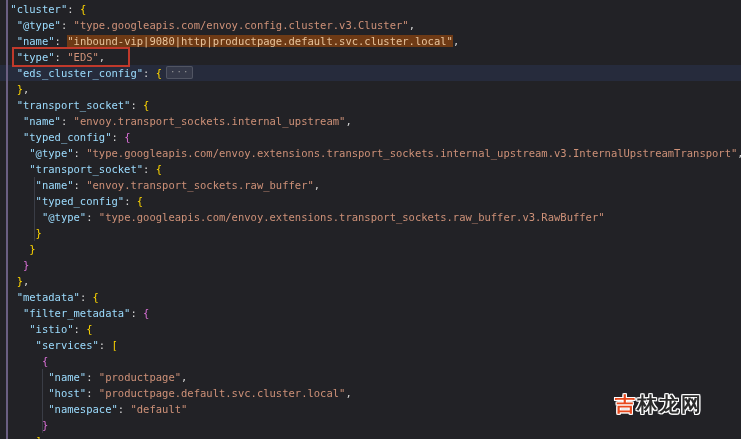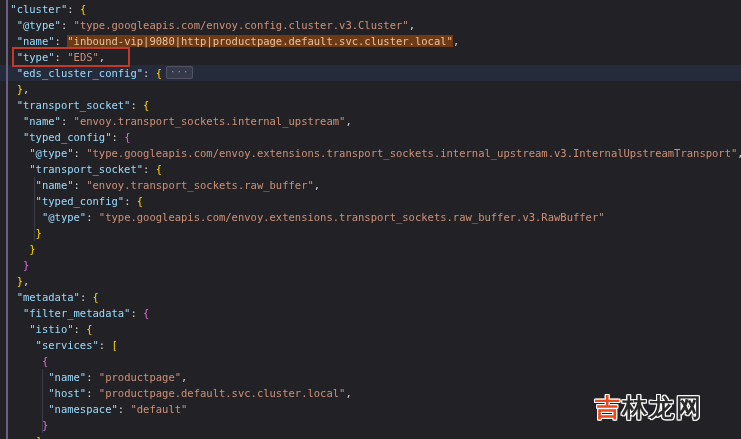--- a/index.html
+++ b/index.html
@@ -29,21 +29,21 @@
   .faint-guide{position:absolute;width:1px;background:#3a3d46}
   #fg1{left:34px;top:177px;height:64px}
   #fg2{left:42px;top:369px;height:64px}
   .redbox{
     position:absolute;left:12px;top:47px;width:118px;height:20px;
     border:2px solid var(--annotation-red,#c0392b);box-sizing:border-box;
   }
   .watermark{
     position:absolute;top:391px;right:38px;
     font-family:"DejaVu Sans",sans-serif;font-weight:bold;
-    font-size:25px;letter-spacing:2px;color:#2b2b2b;white-space:nowrap;
+    font-size:20px;letter-spacing:2px;color:#2b2b2b;white-space:nowrap;
     text-shadow:-1px -1px 0 #fff,1px -1px 0 #fff,-1px 1px 0 #fff,1px 1px 0 #fff,
                  0 -1px 0 #fff,0 1px 0 #fff,-1px 0 0 #fff,1px 0 0 #fff;
   }
   .watermark .first{color:#e8491d}
 </style>
 </head>
 <body>
 
 <div class="code"><div class="line"><span class="tk-ws"> </span><span class="tk-key">"cluster"</span><span class="tk-p">: </span><span class="tk-b1">{</span></div><div class="line"><span class="tk-ws">  </span><span class="tk-key">"@type"</span><span class="tk-p">: </span><span class="tk-str">"type.googleapis.com/envoy.config.cluster.v3.Cluster"</span><span class="tk-p">,</span></div><div class="line"><span class="tk-ws">  </span><span class="tk-key">"name"</span><span class="tk-p">: </span><span class="tk-hl">"inbound-vip|9080|http|productpage.default.svc.cluster.local"</span><span class="tk-p">,</span></div><div class="line"><span class="tk-ws">  </span><span class="tk-key">"type"</span><span class="tk-p">: </span><span class="tk-str">"EDS"</span><span class="tk-p">,</span></div><div class="line active"><span class="tk-ws">  </span><span class="tk-key">"eds_cluster_config"</span><span class="tk-p">: </span><span class="tk-b1">{</span><span class="tk-fold">···</span></div><div class="line"><span class="tk-ws">  </span><span class="tk-b1">}</span><span class="tk-p">,</span></div><div class="line"><span class="tk-ws">  </span><span class="tk-key">"transport_socket"</span><span class="tk-p">: </span><span class="tk-b1">{</span></div><div class="line"><span class="tk-ws">   </span><span class="tk-key">"name"</span><span class="tk-p">: </span><span class="tk-str">"envoy.transport_sockets.internal_upstream"</span><span class="tk-p">,</span></div><div class="line"><span class="tk-ws">   </span><span class="tk-key">"typed_config"</span><span class="tk-p">: </span><span class="tk-b2">{</span></div><div class="line"><span class="tk-ws">    </span><span class="tk-key">"@type"</span><span class="tk-p">: </span><span class="tk-str">"type.googleapis.com/envoy.extensions.transport_sockets.internal_upstream.v3.InternalUpstreamTransport"</span><span class="tk-p">,</span></div><div class="line"><span class="tk-ws">    </span><span class="tk-key">"transport_socket"</span><span class="tk-p">: </span><span class="tk-b1">{</span></div><div class="line"><span class="tk-ws">     </span><span class="tk-key">"name"</span><span class="tk-p">: </span><span class="tk-str">"envoy.transport_sockets.raw_buffer"</span><span class="tk-p">,</span></div><div class="line"><span class="tk-ws">     </span><span class="tk-key">"typed_config"</span><span class="tk-p">: </span><span class="tk-b1">{</span></div><div class="line"><span class="tk-ws">      </span><span class="tk-key">"@type"</span><span class="tk-p">: </span><span class="tk-str">"type.googleapis.com/envoy.extensions.transport_sockets.raw_buffer.v3.RawBuffer"</span></div><div class="line"><span class="tk-ws">     </span><span class="tk-b1">}</span></div><div class="line"><span class="tk-ws">    </span><span class="tk-b1">}</span></div><div class="line"><span class="tk-ws">   </span><span class="tk-b2">}</span></div><div class="line"><span class="tk-ws">  </span><span class="tk-b1">}</span><span class="tk-p">,</span></div><div class="line"><span class="tk-ws">  </span><span class="tk-key">"metadata"</span><span class="tk-p">: </span><span class="tk-b1">{</span></div><div class="line"><span class="tk-ws">   </span><span class="tk-key">"filter_metadata"</span><span class="tk-p">: </span><span class="tk-b2">{</span></div><div class="line"><span class="tk-ws">    </span><span class="tk-key">"istio"</span><span class="tk-p">: </span><span class="tk-b1">{</span></div><div class="line"><span class="tk-ws">     </span><span class="tk-key">"services"</span><span class="tk-p">: </span><span class="tk-b1">[</span></div><div class="line"><span class="tk-ws">      </span><span class="tk-b2">{</span></div><div class="line"><span class="tk-ws">       </span><span class="tk-key">"name"</span><span class="tk-p">: </span><span class="tk-str">"productpage"</span><span class="tk-p">,</span></div><div class="line"><span class="tk-ws">       </span><span class="tk-key">"host"</span><span class="tk-p">: </span><span class="tk-str">"productpage.default.svc.cluster.local"</span><span class="tk-p">,</span></div><div class="line"><span class="tk-ws">       </span><span class="tk-key">"namespace"</span><span class="tk-p">: </span><span class="tk-str">"default"</span></div><div class="line"><span class="tk-ws">      </span><span class="tk-b2">}</span></div><div class="line"><span class="tk-ws">     </span><span class="tk-b1">]</span></div></div>
 

